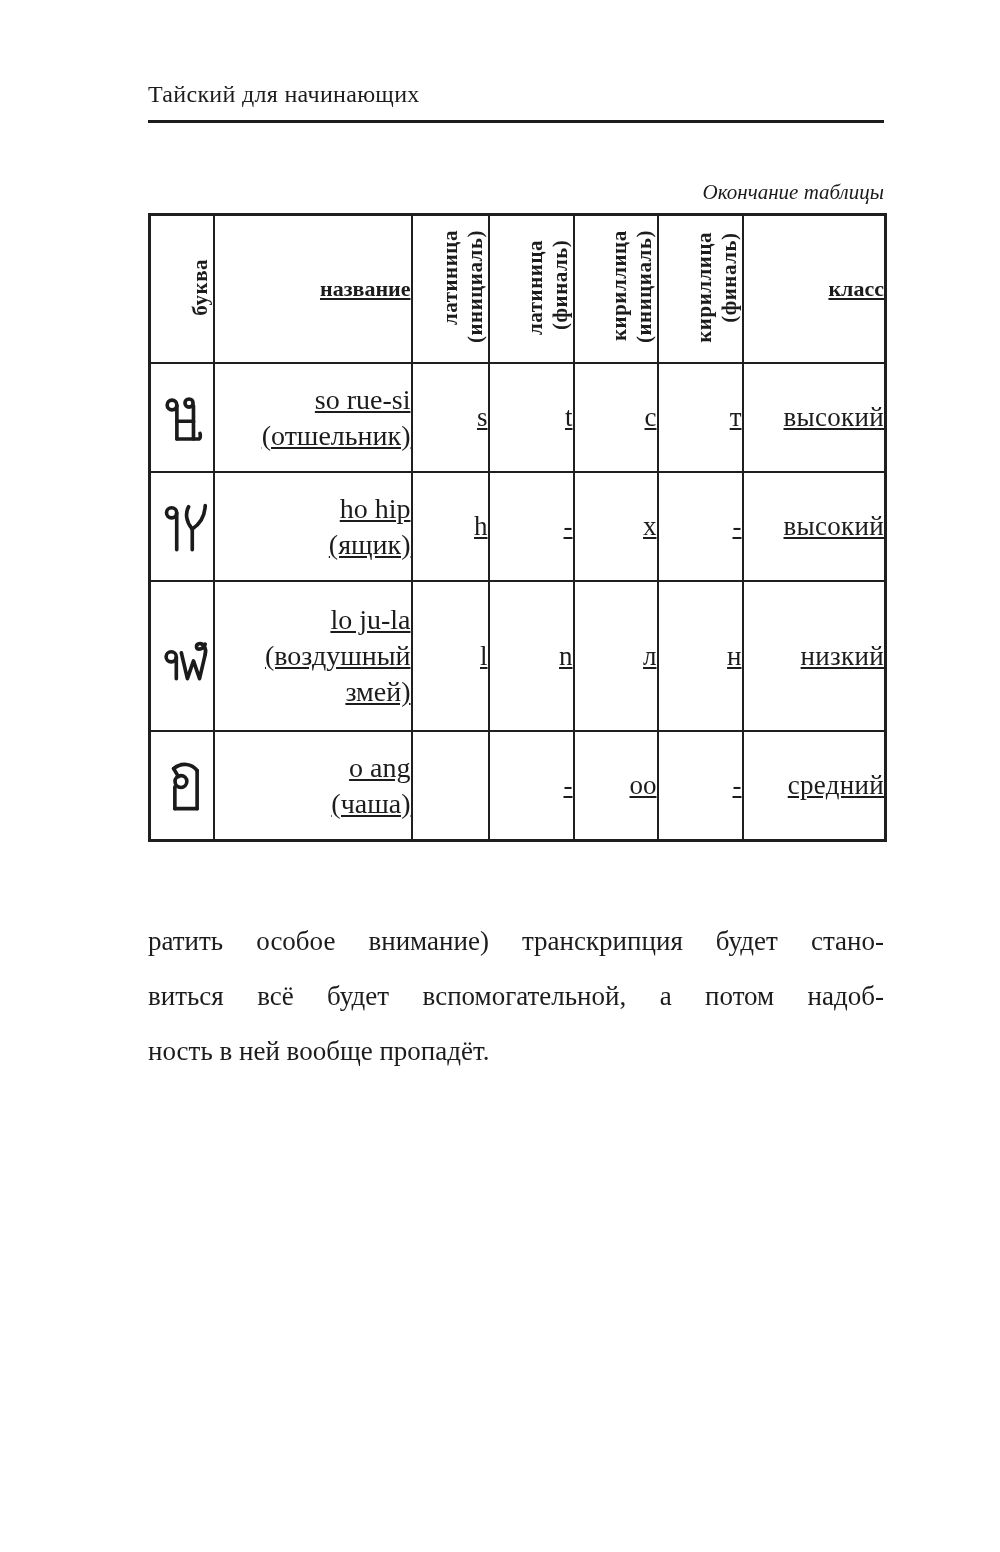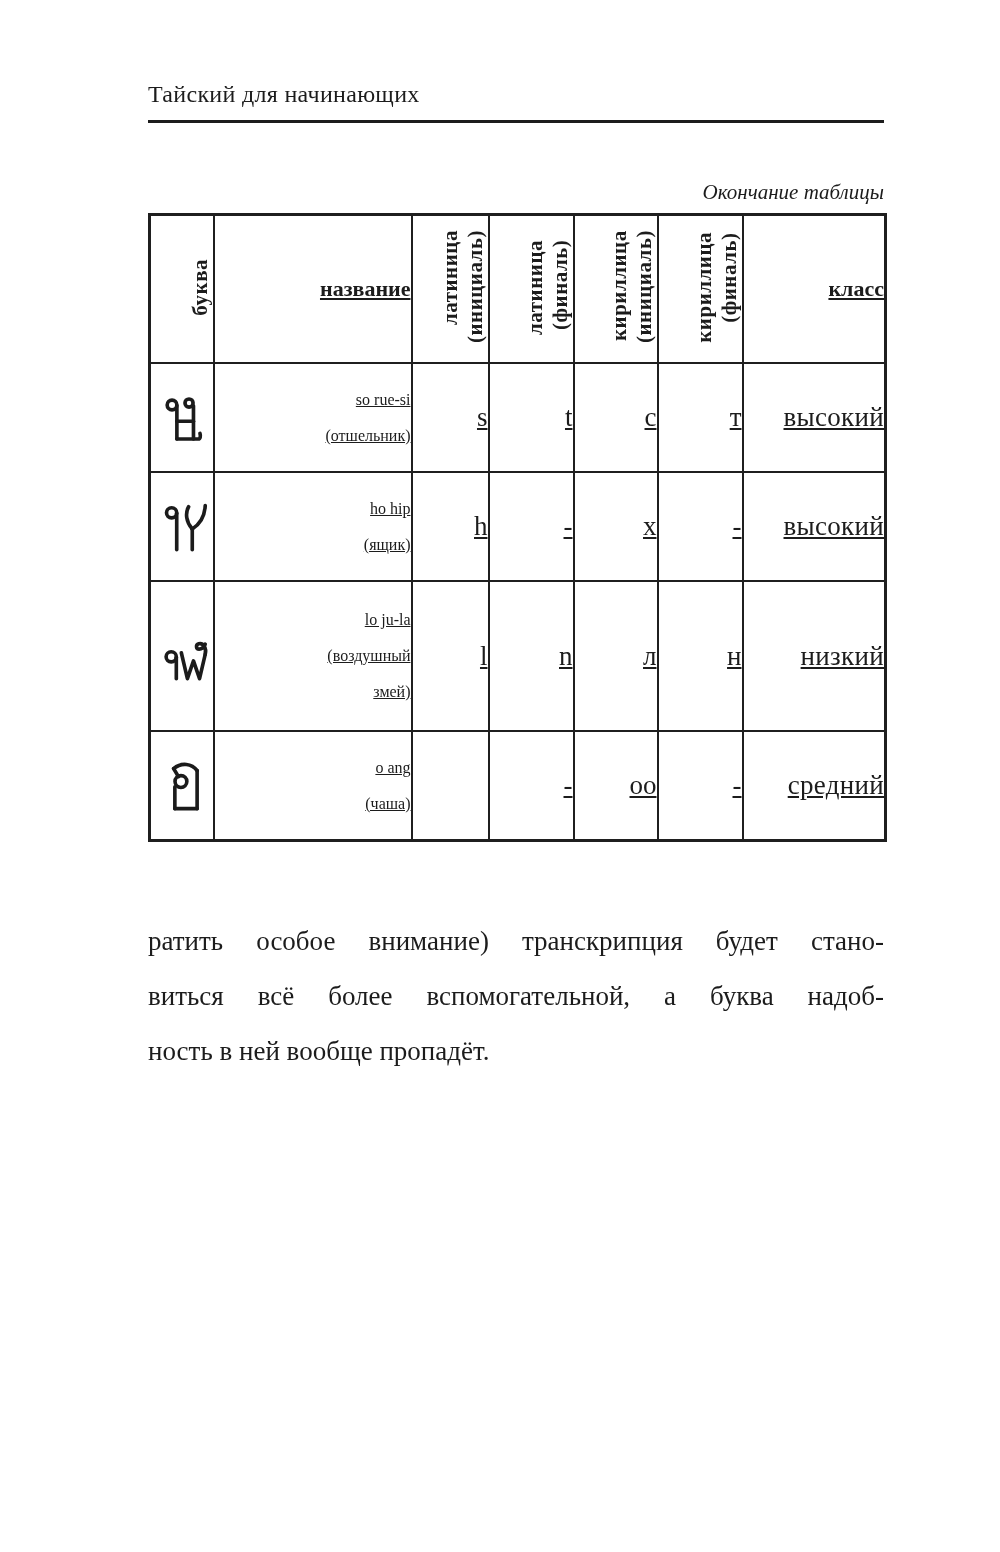--- a/index.html
+++ b/index.html
@@ -55,21 +55,21 @@
     transform: rotate(180deg);
     display: inline-block;
     font-size: 21px;
     line-height: 1.18;
     font-weight: bold;
     white-space: nowrap;
     letter-spacing: 0.5px;
   }
   tr.r-std  td { height: 107px; }
   tr.r-tall td { height: 148px; }
-  .cell-name { font-size: 16px; }
+  .cell-name { font-size: 28px; }
   .cell-name div { line-height: 36px; }
   .cell-tr { font-size: 27px; }
   .cell-class { font-size: 27px; letter-spacing: 0.3px; }
   .thai {
     width: 52px;
     height: 68px;
     display: inline-block;
     vertical-align: middle;
   }
   .thai * {
@@ -216,17 +216,17 @@
         <td class="cell-tr">-</td>
         <td class="cell-class">средний</td>
       </tr>
 
 
     </tbody>
   </table>
 
   <div class="body-par">
     <div class="pline">ратить особое внимание) транскрипция будет стано-</div>
-    <div class="pline">виться всё более вспомогательной, а буква надоб-</div>
+    <div class="pline">виться всё будет вспомогательной, а потом надоб-</div>
     <div class="pline last">ность в ней вообще пропадёт.</div>
   </div>
 
 </div>
 
 </body></html>

